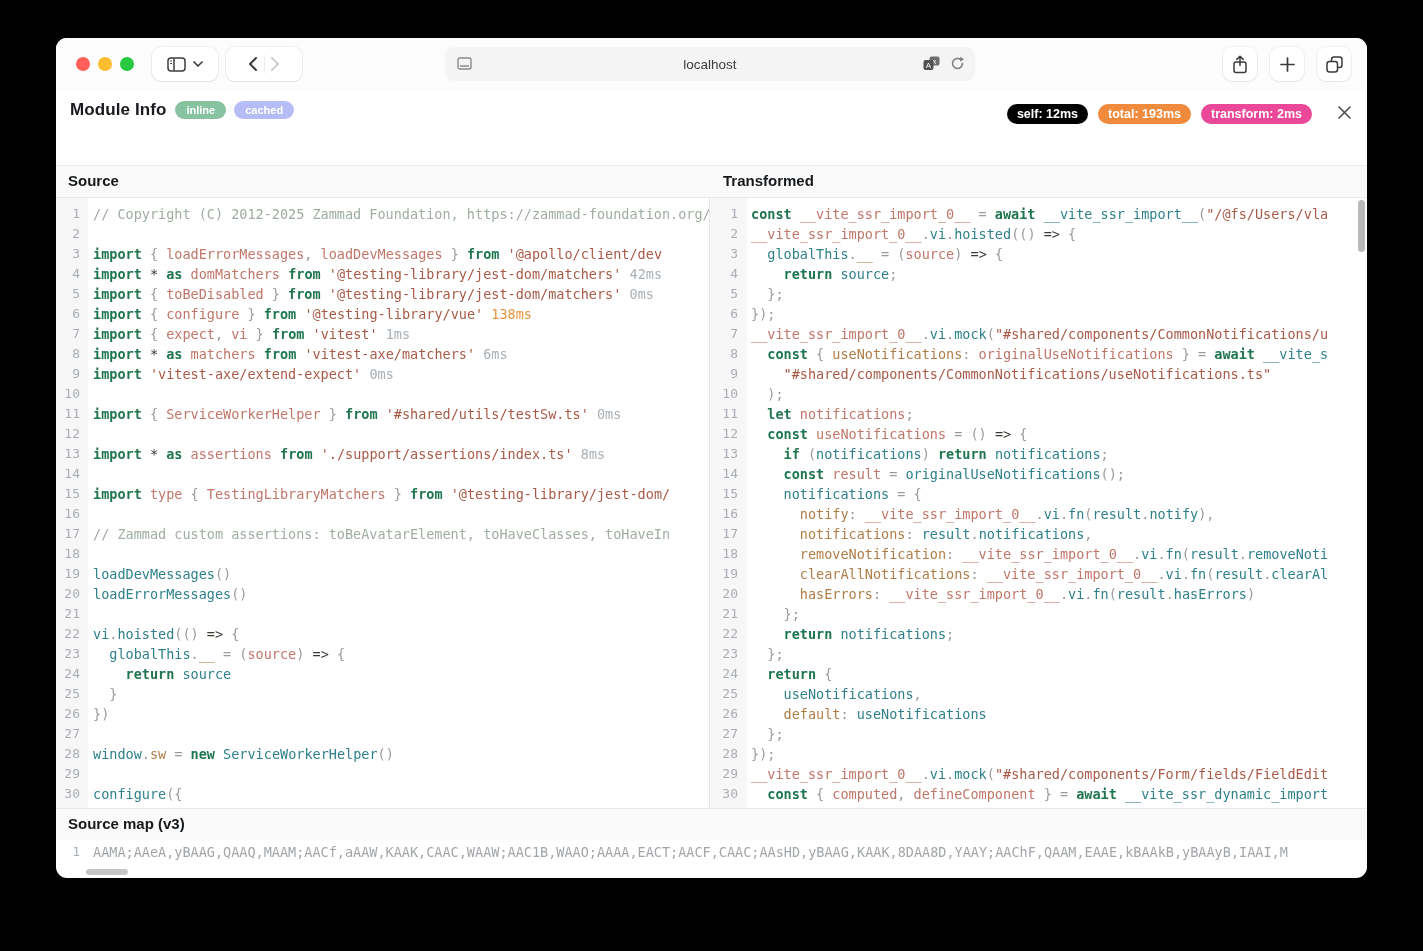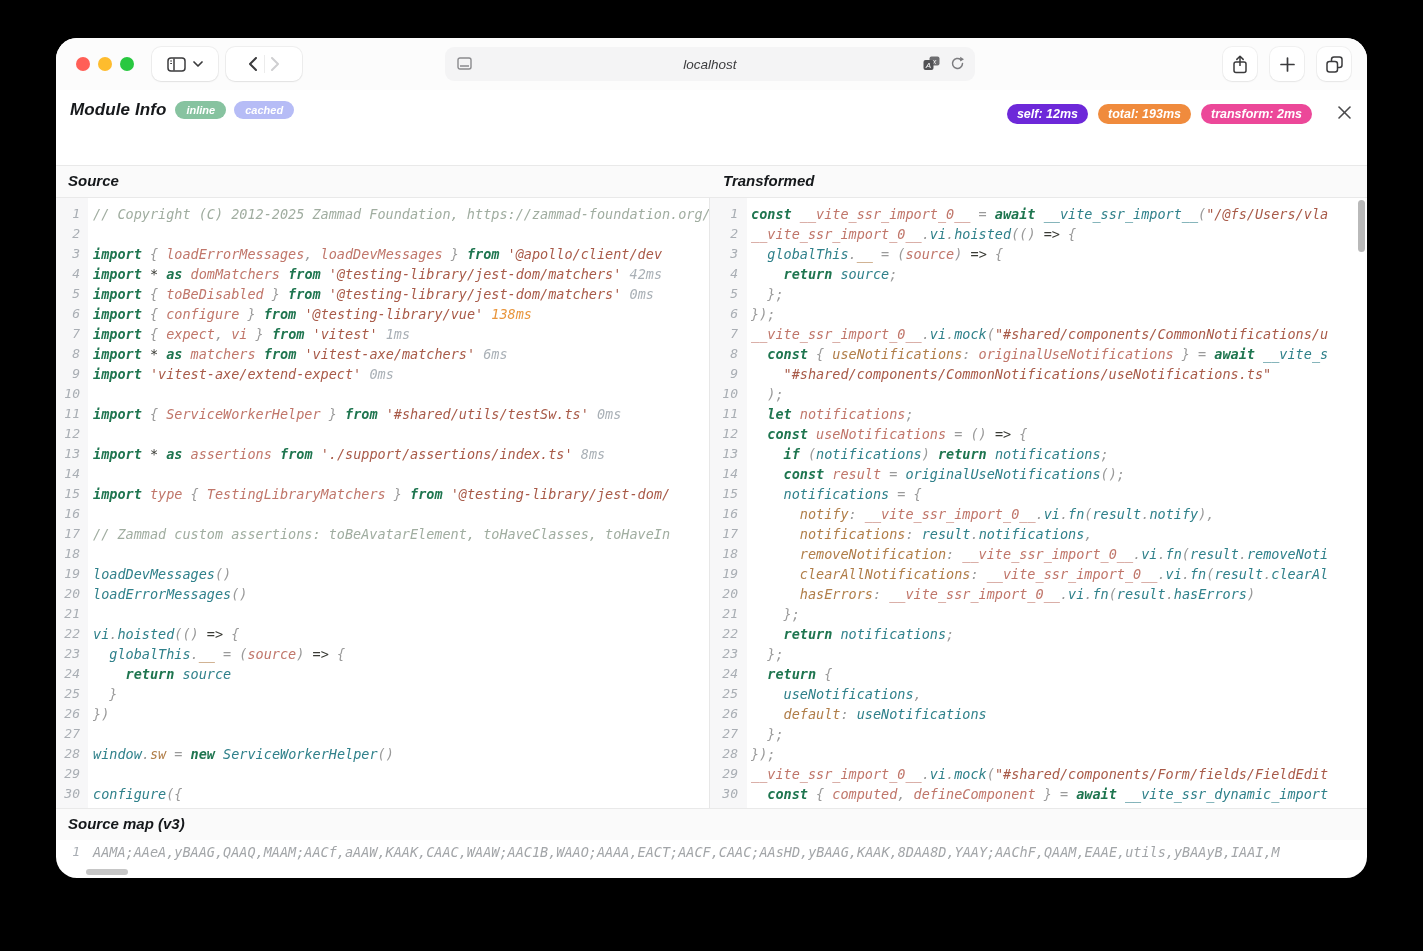--- a/index.html
+++ b/index.html
@@ -1,19 +1,19 @@
 <!DOCTYPE html>
 <html style="--c-k: #1E754F; --c-i: #C0766A; --c-s: #A85A48; --c-t: #2F808A; --c-o: #B07D48; --c-p: #9A9A9A; --c-c: #A0ADA0; --c-n: #393A34; --c-g: #A9B0B6; --c-or: #E8953C;"><head>
 <meta charset="utf-8">
 <style>
   html,body{margin:0;padding:0;background:#000;width:1423px;height:951px;overflow:hidden;
     font-family:"Liberation Sans",sans-serif;}
   .stage{position:relative;width:1423px;height:951px;background:#000;}
   .window{position:absolute;left:56px;top:38px;width:1311px;height:840px;background:#fff;
-    border-radius:21px;overflow:hidden;box-shadow:0 25px 70px rgba(0,0,0,.55);font-style:italic;}
+    border-radius:11px;overflow:hidden;box-shadow:0 25px 70px rgba(0,0,0,.55);}
   
   .toolbar{position:absolute;left:0;top:0;width:100%;height:52px;background:#fcfcfc;}
   .traffic{position:absolute;left:20px;top:19px;display:flex;gap:8px;}
   .traffic span{width:14px;height:14px;border-radius:50%;display:inline-block;}
   .capsule{position:absolute;top:9px;height:34px;background:#fff;border-radius:9px;
     box-shadow:0 0 0 1px rgba(0,0,0,.05),0 1px 2px rgba(0,0,0,.06);
     display:flex;align-items:center;justify-content:center;}
   .cap-sidebar{left:96px;width:66px;gap:7px;}
   .cap-nav{left:170px;width:76px;gap:14px;}
   .nav-sep{width:1px;height:18px;background:#ececec;position:absolute;left:50%;top:8px;}
@@ -174,21 +174,21 @@
 
     <div class="mod-header">
       <div class="title-row">
         <span class="mod-title">Module Info</span>
         <span id="header-badges" style="display:flex;gap:8px;">
             <span class="badge" style="background: rgb(135, 195, 160);">inline</span>
             <span class="badge" style="background: rgb(182, 188, 246);">cached</span>
           </span>
       </div>
       <div class="timing-row" id="timing-badges">
-          <span class="badge" style="background: #6d28d9;">self: 12ms</span>
+          <span class="badge" style="background: #000000;">self: 12ms</span>
           <span class="badge" style="background: rgb(240, 139, 61);">total: 193ms</span>
           <span class="badge" style="background: #ec4899;">transform: 2ms</span>
         </div>
       <span class="close-btn">
         <svg width="15" height="15" viewBox="0 0 15 15">
           <line x1="2" y1="2" x2="13" y2="13" stroke="#4a4a4c" stroke-width="1.6" stroke-linecap="round"></line>
           <line x1="13" y1="2" x2="2" y2="13" stroke="#4a4a4c" stroke-width="1.6" stroke-linecap="round"></line>
         </svg>
       </span>
     </div>
@@ -266,18 +266,18 @@
           <div class="code-line"><span class="ln">29</span><span class="lc"><span class="tk-i">__vite_ssr_import_0__</span><span class="tk-p">.</span><span class="tk-t">vi</span><span class="tk-p">.</span><span class="tk-t">mock</span><span class="tk-p">(</span><span class="tk-s">"#shared/components/Form/fields/FieldEdit</span></span></div>
           <div class="code-line"><span class="ln">30</span><span class="lc"><span class="tk-n">  </span><span class="tk-k">const</span><span class="tk-p"> { </span><span class="tk-i">computed</span><span class="tk-p">, </span><span class="tk-i">defineComponent</span><span class="tk-p"> } = </span><span class="tk-k">await</span><span class="tk-n"> </span><span class="tk-t">__vite_ssr_dynamic_import</span></span></div>
         </div>
       <div class="vscroll"></div>
     </div>
 
     <div class="map-band"></div>
     <div class="map-title">Source map (v3)</div>
     <div class="map-row">
       <span class="ln">1</span>
-      <span class="map-text">AAMA;AAeA,yBAAG,QAAQ,MAAM;AACf,aAAW,KAAK,CAAC,WAAW;AAC1B,WAAO;AAAA,EACT;AACF,CAAC;AAsHD,yBAAG,KAAK,8DAA8D,YAAY;AAChF,QAAM,EAAE,utils,yBAAyB,IAAI,M</span>
+      <span class="map-text">AAMA;AAeA,yBAAG,QAAQ,MAAM;AACf,aAAW,KAAK,CAAC,WAAW;AAC1B,WAAO;AAAA,EACT;AACF,CAAC;AAsHD,yBAAG,KAAK,8DAA8D,YAAY;AAChF,QAAM,EAAE,kBAAkB,yBAAyB,IAAI,M</span>
     </div>
     <div class="hscroll"></div>
 
   </div>
 </div>
 
 </body></html>

